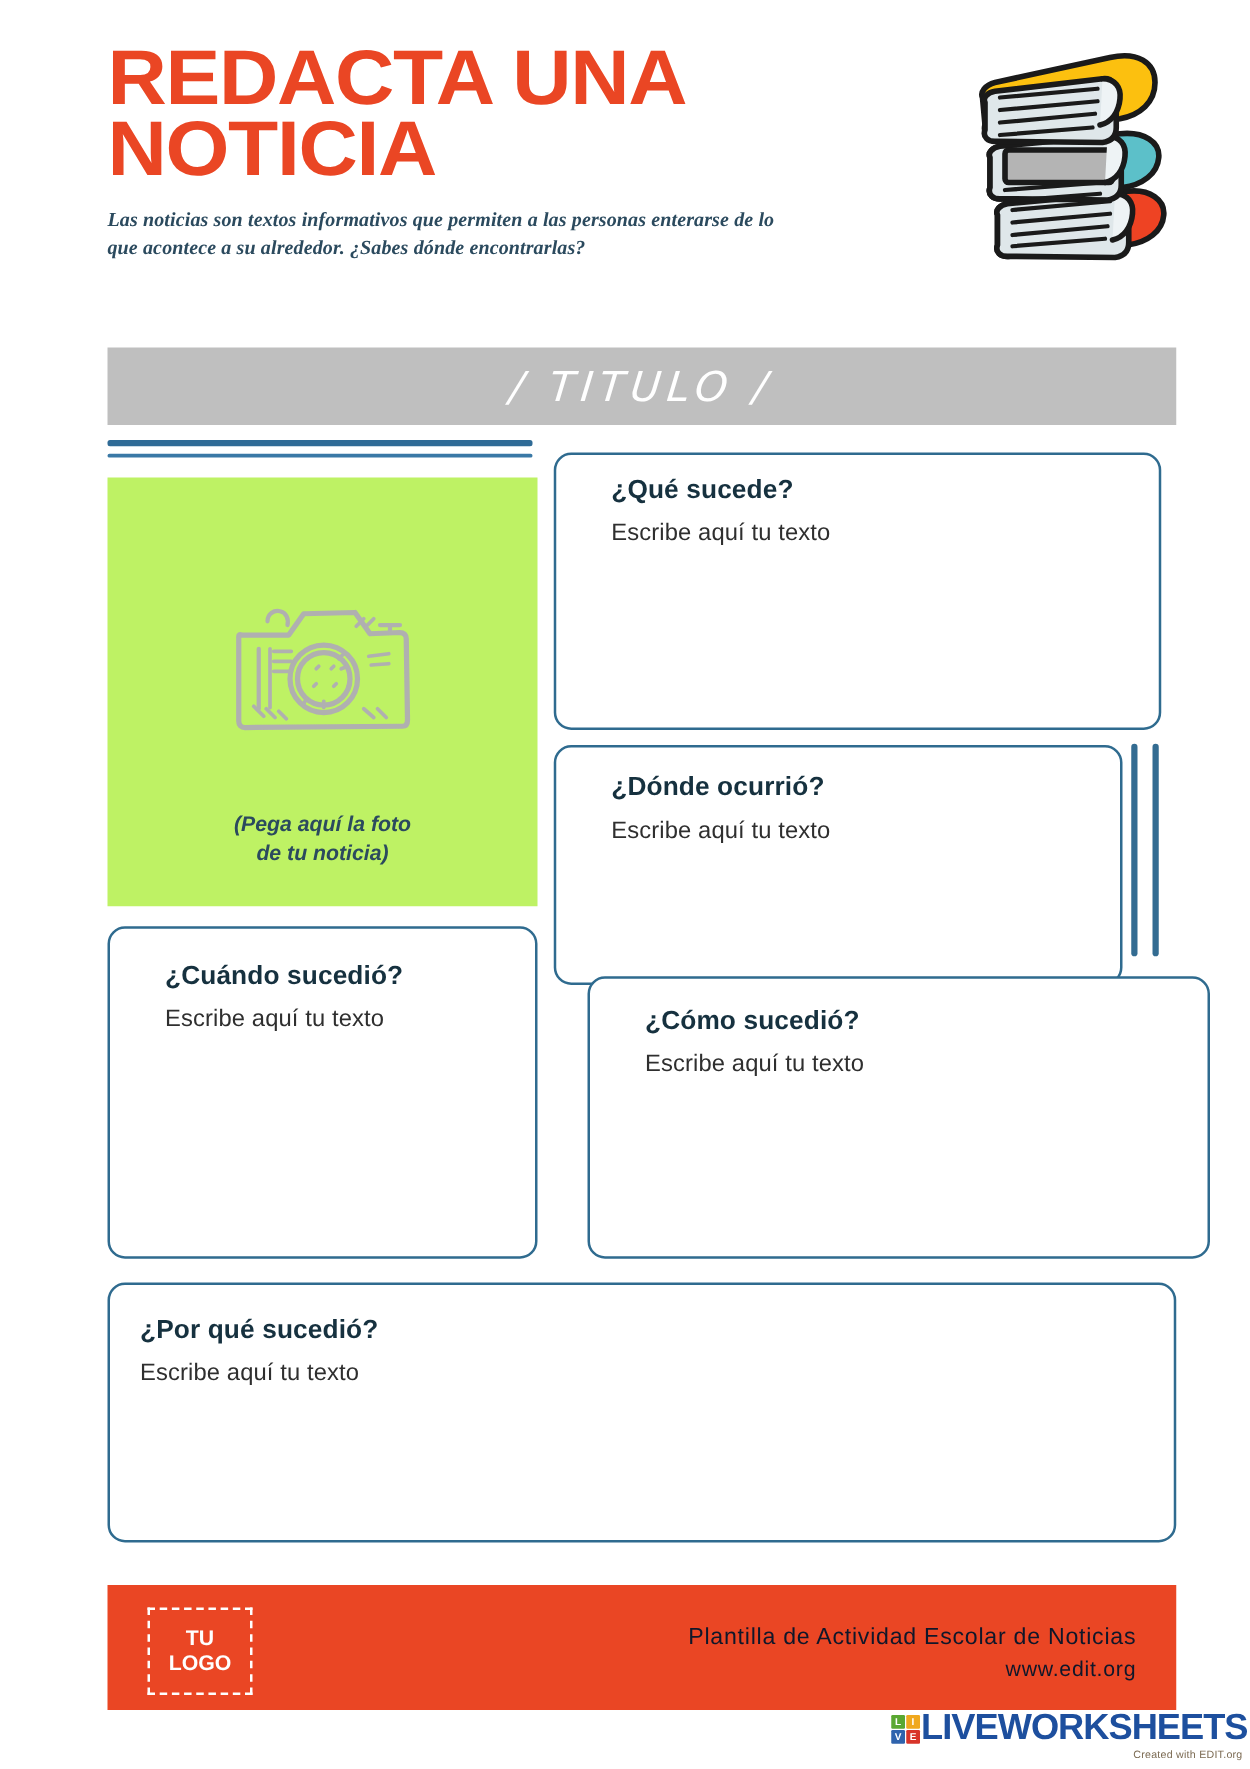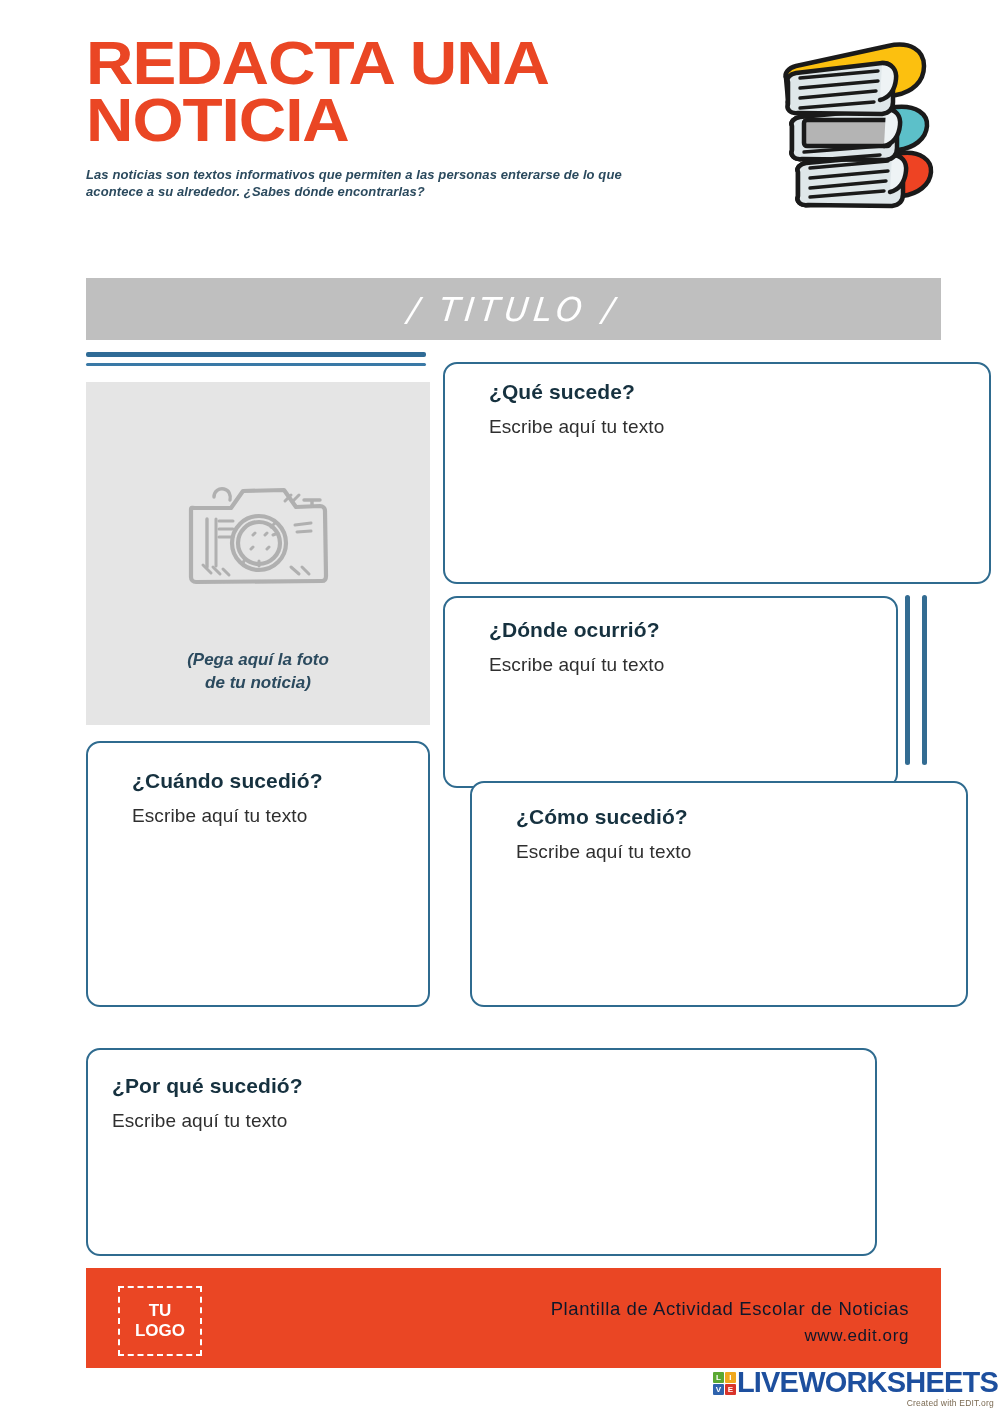--- a/index.html
+++ b/index.html
@@ -40,27 +40,28 @@
     line-height: 0.92;
     letter-spacing: -1px;
     color: #ea4624;
     margin: 0;
     text-transform: uppercase;
     transform: scaleX(1.06);
     transform-origin: left top;
   }
   .subtitle {
     margin: 18px 0 0 0;
-    font-size: 13px;
+    font-size: 16px;
     line-height: 1.34;
     font-style: italic;
     font-weight: bold;
     color: #2b4a5e;
     letter-spacing: 0.1px;
     max-width: 540px;
+    font-family: Liberation Serif, serif;
   }
 
   
   .books {
     position: absolute;
     left: 752px; top: 22px;
     width: 220px; height: 220px;
   }
   .books svg { display:block; width:100%; height:100%; }
 
@@ -104,21 +105,21 @@
     border-radius: 3px;
   }
   .vbar-1 { left: 905px; }
   .vbar-2 { left: 922px; }
 
   
   .photo-box {
     position: absolute;
     left: 86px; top: 382px;
     width: 344px; height: 343px;
-    background: #e5e5e5;
+    background: #bef264;
     display: flex;
     flex-direction: column;
     align-items: center;
     justify-content: center;
   }
   .camera-icon {
     width: 150px; height: 118px;
     margin-top: 60px;
   }
   .camera-icon svg { display:block; width:100%; height:100%; }
@@ -148,25 +149,25 @@
     margin: 0 0 12px 0;
     letter-spacing: 0.1px;
   }
   .q-placeholder {
     font-size: 19px;
     color: #2f2f2f;
     margin: 0;
     letter-spacing: 0.1px;
   }
 
-  #box-que    { left: 443px; top: 362px;  width: 548px; height: 222px; }
+  #box-que    { left: 443px; top: 362px;  width: 486px; height: 222px; }
   #box-donde  { left: 443px; top: 596px;  width: 455px; height: 192px; }
   #box-cuando { left: 86px;  top: 741px;  width: 344px; height: 266px; }
   #box-como   { left: 443px; top: 781px;  width: 498px; height: 226px; margin-left: 27px; }
-  #box-porque { left: 86px;  top: 1048px; width: 791px; height: 208px; }
+  #box-porque { left: 86px;  top: 1026px; width: 855px; height: 208px; }
 
   #box-donde .q-title,
   #box-que   .q-title { margin-left: 20px; }
   #box-donde .q-placeholder,
   #box-que   .q-placeholder { margin-left: 20px; }
   #box-como  .q-title,
   #box-como  .q-placeholder { margin-left: 20px; }
   #box-que   { padding-top: 16px; }
   #box-como  { padding-top: 22px; }
   #box-cuando{ padding-top: 26px; padding-left: 44px; }

